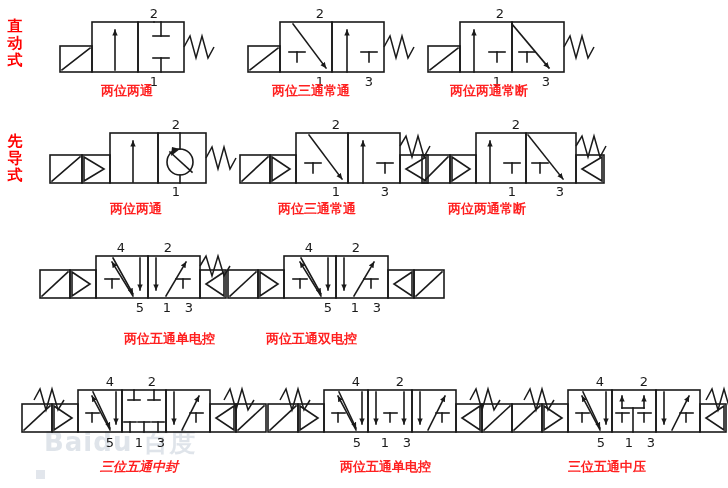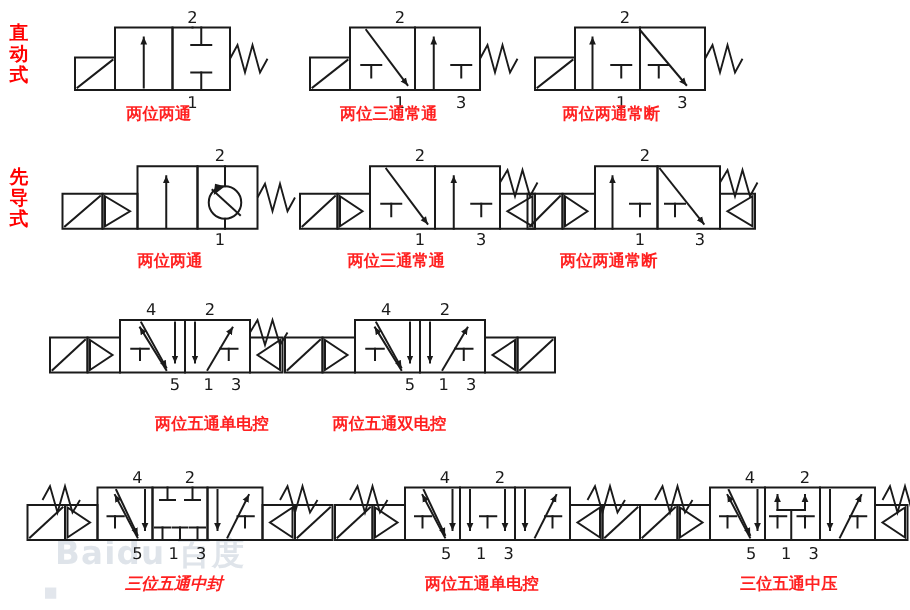--- a/index.html
+++ b/index.html
@@ -394,13 +394,13 @@
 
 <div class="caption" style="left:110px;top:200px;">两位两通</div>
 <div class="caption" style="left:278px;top:200px;">两位三通常通</div>
 <div class="caption" style="left:448px;top:200px;">两位两通常断</div>
 
 <div class="caption" style="left:80px;top:330px;padding-left:44px;">两位五通单电控</div>
 <div class="caption" style="left:266px;top:330px;text-align:right;">两位五通双电控</div>
 
 <div class="caption" style="left:100px;top:458px;font-style:italic;">三位五通中封</div>
 <div class="caption" style="left:340px;top:458px;">两位五通单电控</div>
-<div class="caption" style="left:592px;top:458px;">三位五通中压</div>
+<div class="caption" style="left:568px;top:458px;">三位五通中压</div>
 
 </body></html>

